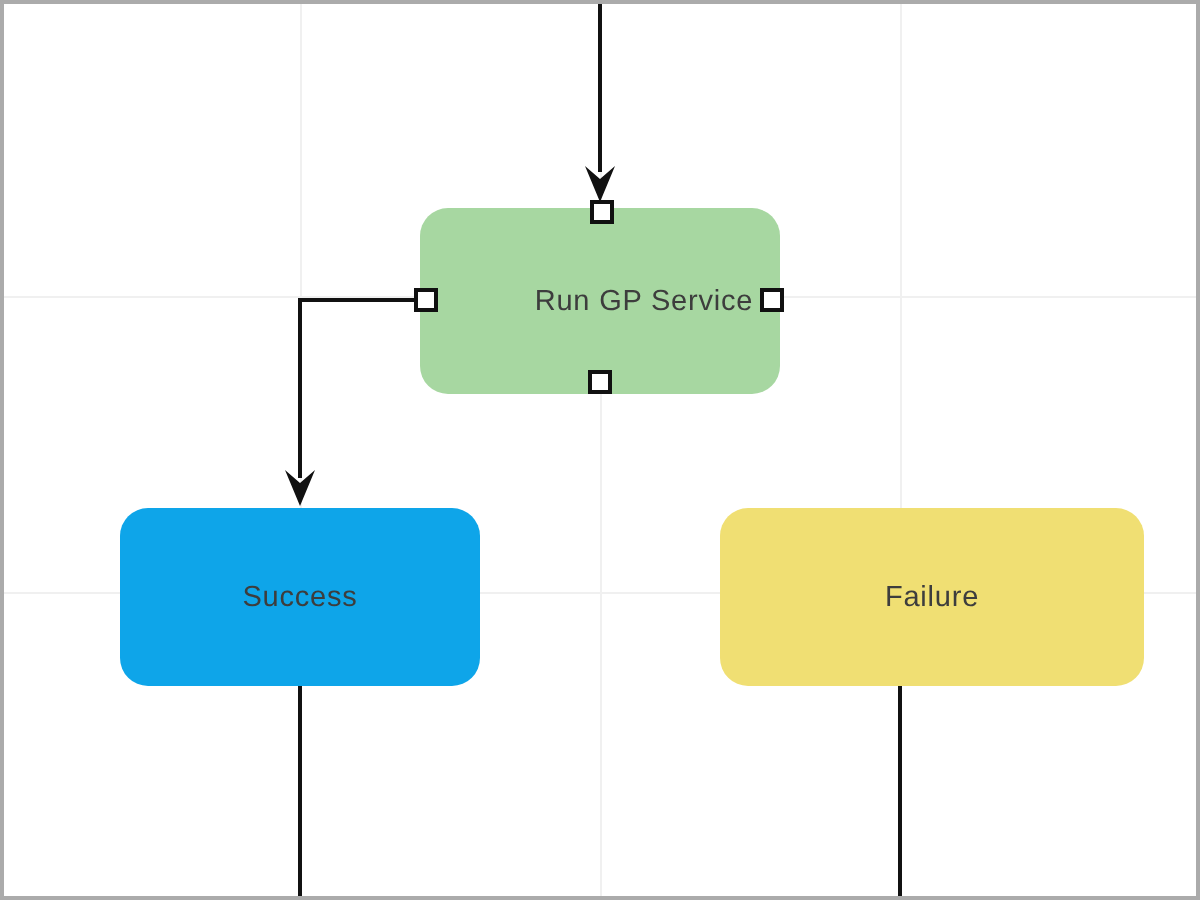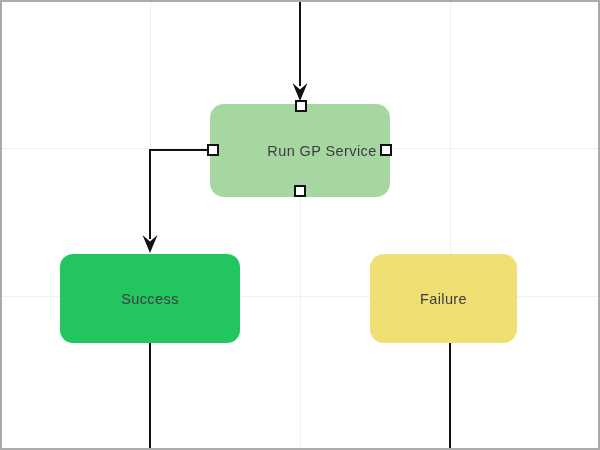--- a/index.html
+++ b/index.html
@@ -52,21 +52,21 @@
     border-radius: 14px;
     display: flex;
     align-items: center;
     justify-content: center;
     font-size: 14.5px;
     letter-spacing: 0.4px;
     color: #3d3d3d;
   }
   .node-rungp   { left: 208px; top: 102px; width: 180px; height: 93px; padding-left: 44px; }
   .node-success { left: 58px;  top: 252px; width: 180px; height: 89px; }
-  .node-failure { left: 358px; top: 252px; width: 147px; height: 89px; margin-left: 10px; }
+  .node-failure { left: 358px; top: 252px; width: 212px; height: 89px; }
 
   .handle {
     position: absolute;
     width: 8px;
     height: 8px;
     background: #ffffff;
     border: 2px solid #111111;
     box-sizing: content-box;
   }
   .handle.h-top    { left: 85px;  top: -4px; }
@@ -104,21 +104,21 @@
   </svg>
 
   <div class="node node-rungp" style="background-color: rgb(167, 215, 161);">
     <span class="node-label">Run GP Service</span>
     <div class="handle h-top" style="background: rgb(255, 255, 255); border-color: rgb(17, 17, 17);"></div>
     <div class="handle h-bottom" style="background: rgb(255, 255, 255); border-color: rgb(17, 17, 17);"></div>
     <div class="handle h-left" style="background: rgb(255, 255, 255); border-color: rgb(17, 17, 17);"></div>
     <div class="handle h-right" style="background: rgb(255, 255, 255); border-color: rgb(17, 17, 17);"></div>
   </div>
 
-  <div class="node node-success" style="background-color: #22c55e; border-radius: 13px;">
+  <div class="node node-success" style="background-color: #0ea5e9;">
     <span class="node-label">Success</span>
   </div>
 
   <div class="node node-failure" style="background-color: rgb(240, 223, 115);">
     <span class="node-label">Failure</span>
   </div>
 
 </div>
 
 </body></html>

